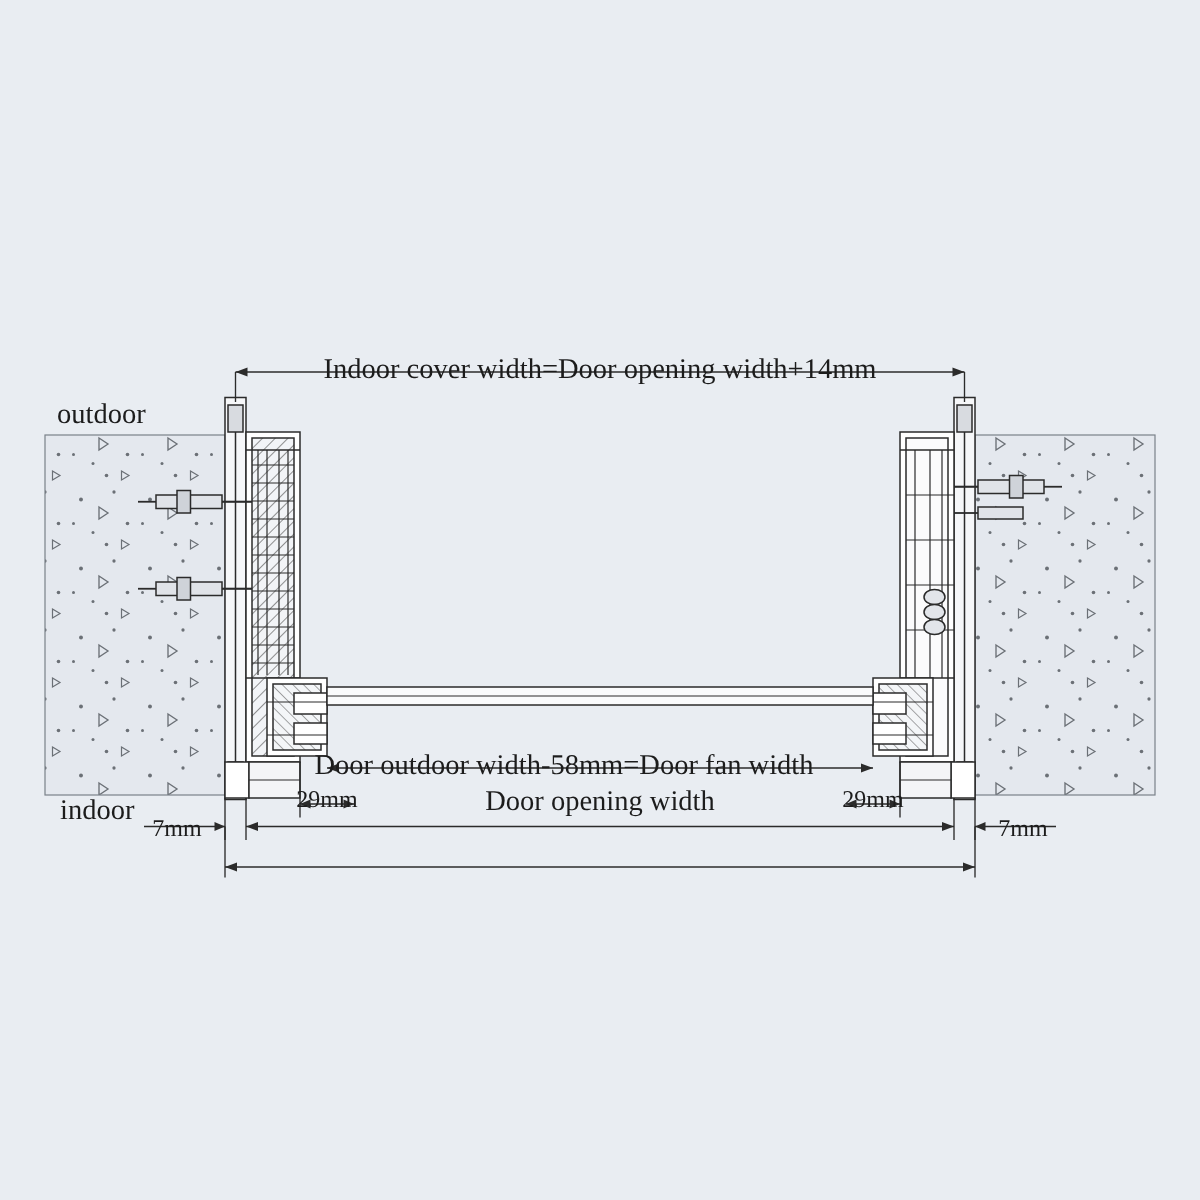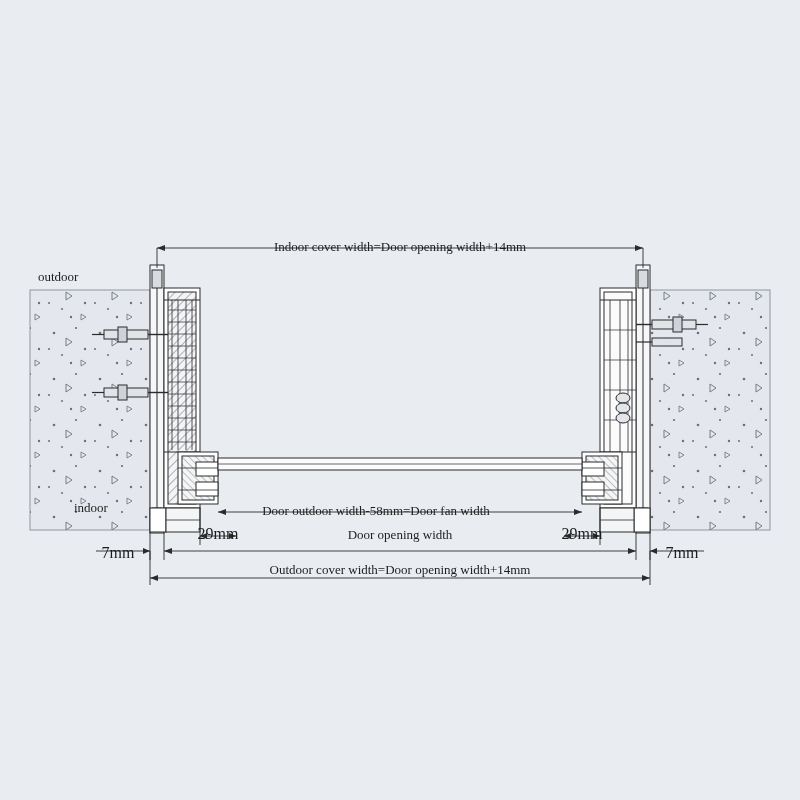--- a/index.html
+++ b/index.html
@@ -23,21 +23,21 @@
     left: 0;
     top: 0;
     width: 800px;
     height: 800px;
   }
   .lbl {
     position: absolute;
     font-family: "Liberation Serif", serif;
     color: #1c1c1c;
     white-space: nowrap;
-    font-size: 13px;
+    font-size: 19px;
     line-height: 14px;
   }
   .lbl.small { font-size: 16px; }
   .center { transform: translateX(-50%); }
 </style>
 </head>
 <body>
 
 <div id="stage">
 
@@ -229,29 +229,28 @@
         <line x1="150" y1="551" x2="150" y2="585"></line>
         <line x1="650" y1="551" x2="650" y2="585"></line>
       </g>
     </g>
   </svg>
 
   <div class="lbl center" style="left:400px; top:240px;">Indoor cover width=Door opening width+14mm</div>
 
   <div class="lbl" style="left:38px; top:270px;">outdoor</div>
 
-  <div class="lbl" style="left:40px; top:501px;margin-left:34px;">indoor</div>
+  <div class="lbl" style="left:40px; top:534px;">indoor</div>
 
   <div class="lbl center" style="left:376px; top:504px;">Door outdoor width-58mm=Door fan width</div>
 
   <div class="lbl small center" style="left:218px; top:527px;">29mm</div>
 
   <div class="lbl small center" style="left:582px; top:527px;">29mm</div>
 
   <div class="lbl center" style="left:400px; top:528px;">Door opening width</div>
 
   <div class="lbl small center" style="left:118px; top:546px;">7mm</div>
 
   <div class="lbl small center" style="left:682px; top:546px;">7mm</div>
 
-  <div class="lbl center" style="left:400px; top:563px;">Outdoor cover width=Door opening width+14mm</div>
 
 </div>
 
 </body></html>

